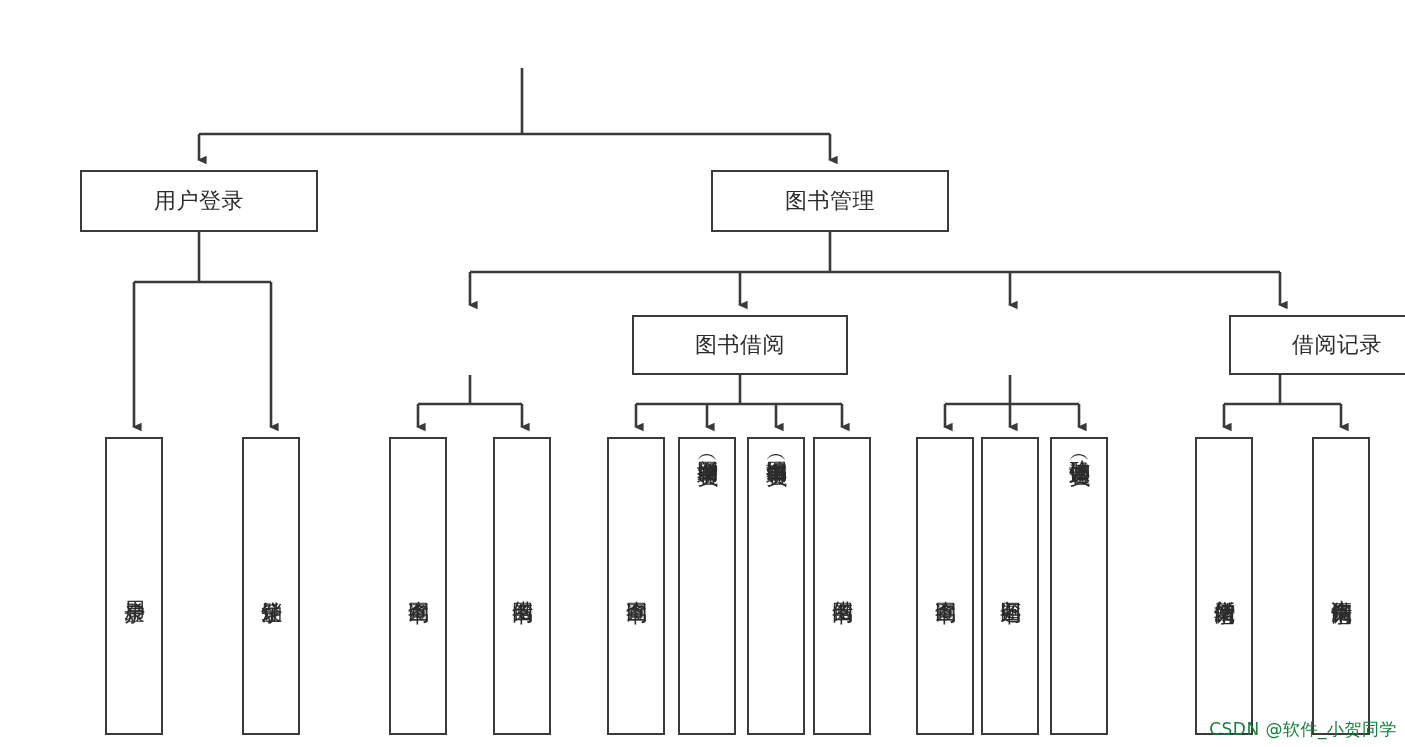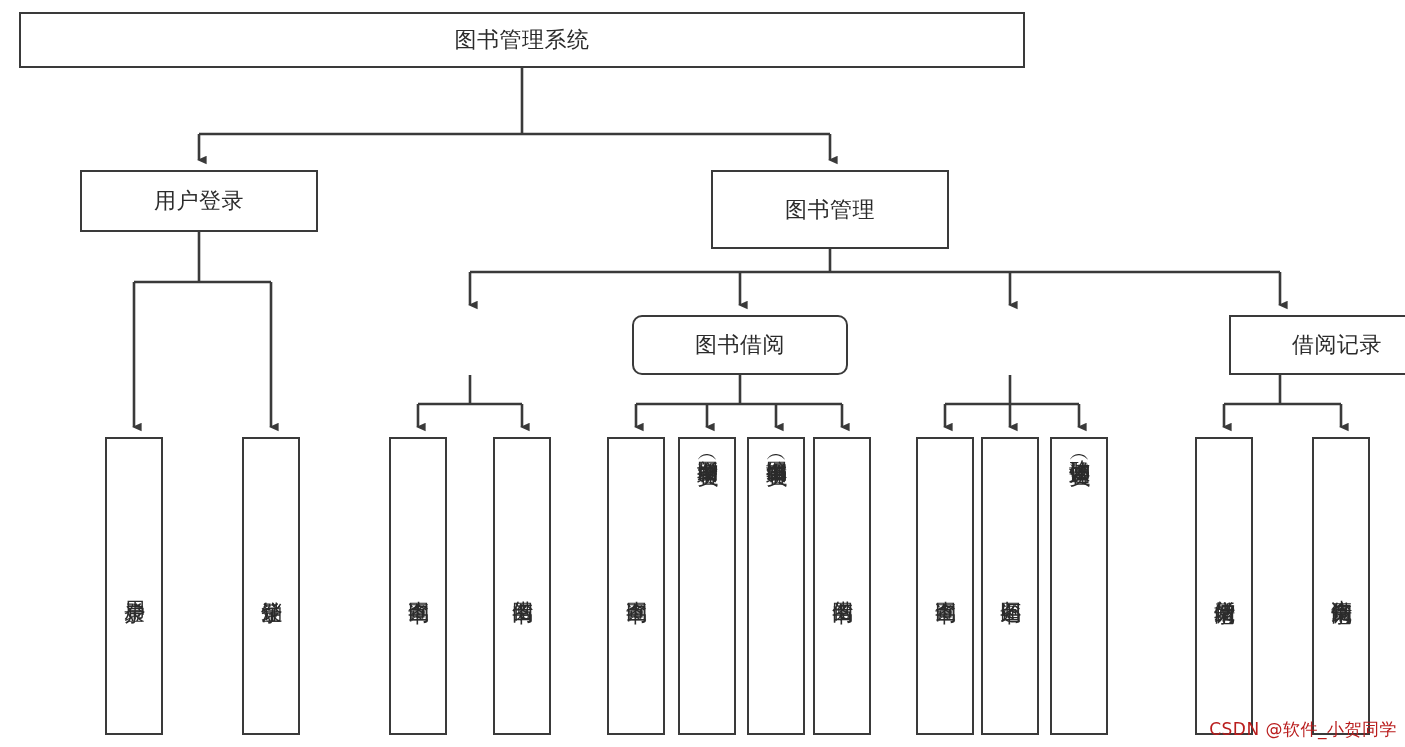--- a/index.html
+++ b/index.html
@@ -64,21 +64,21 @@
   }
   .node-vertical.center-v {
     align-items: center;
     padding-top: 0;
   }
   #watermark {
     position: absolute;
     right: 8px;
     bottom: 6px;
     font-size: 17px;
-    color: #b91c1c;
+    color: #15803d;
     letter-spacing: 0.5px;
     user-select: none;
     white-space: pre;
     text-align: right;
   }
 </style>
 </head>
 <body>
 
 <div id="diagram-root">
@@ -126,32 +126,29 @@
       <path d="M 1010 404 L 1010 427" marker-end="url(#arrowhead)"></path>
       <path d="M 1079 404 L 1079 427" marker-end="url(#arrowhead)"></path>
 
       <path d="M 1280 375 L 1280 404"></path>
       <path d="M 1224 404 L 1341 404"></path>
       <path d="M 1224 404 L 1224 427" marker-end="url(#arrowhead)"></path>
       <path d="M 1341 404 L 1341 427" marker-end="url(#arrowhead)"></path>
     </g>
   </svg>
 
-  <div class="node-box node-root node-horizontal" style="left:19px; top:12px; width:1006px; height:56px;">
-    <span class="node-label">图书管理系统</span>
-  </div>
 
   <div class="node-box node-horizontal" style="left:80px; top:170px; width:238px; height:62px;">
     <span class="node-label">用户登录</span>
   </div>
-  <div class="node-box node-horizontal" style="left:711px; top:170px; width:238px; height:79px;">
+  <div class="node-box node-horizontal" style="left:711px; top:170px; width:238px; height:62px;">
     <span class="node-label">图书管理</span>
   </div>
 
-  <div class="node-box node-horizontal" style="left:632px; top:315px; width:216px; height:60px;border-radius:10px;">
+  <div class="node-box node-horizontal" style="left:632px; top:315px; width:216px; height:60px;">
     <span class="node-label">图书借阅</span>
   </div>
   <div class="node-box node-horizontal" style="left:1229px; top:315px; width:216px; height:60px;">
     <span class="node-label">借阅记录</span>
   </div>
 
   <div class="node-box node-vertical center-v" style="left:105px; top:437px; width:58px; height:298px;">
     <span class="node-label">用户登录</span>
   </div>
   <div class="node-box node-vertical center-v" style="left:242px; top:437px; width:58px; height:298px;">

